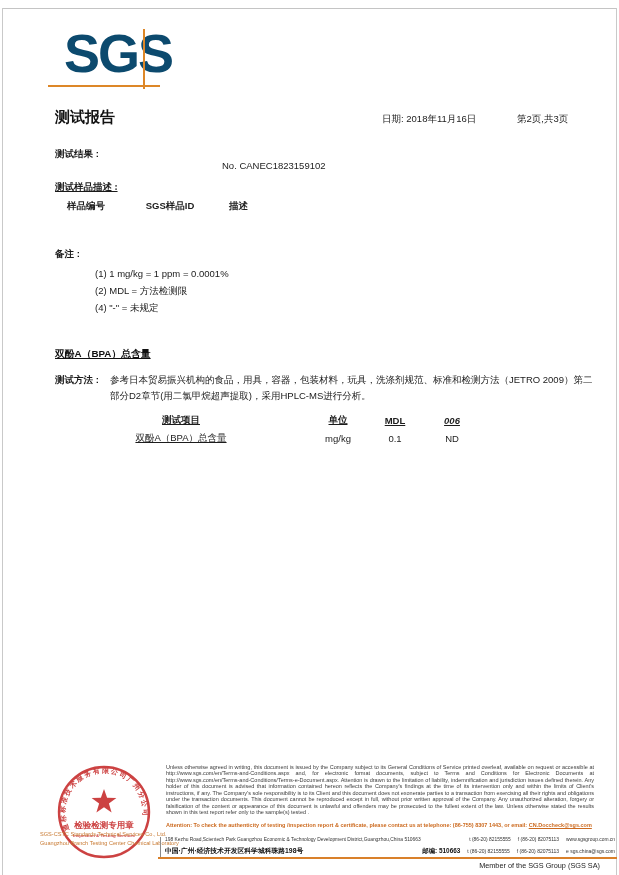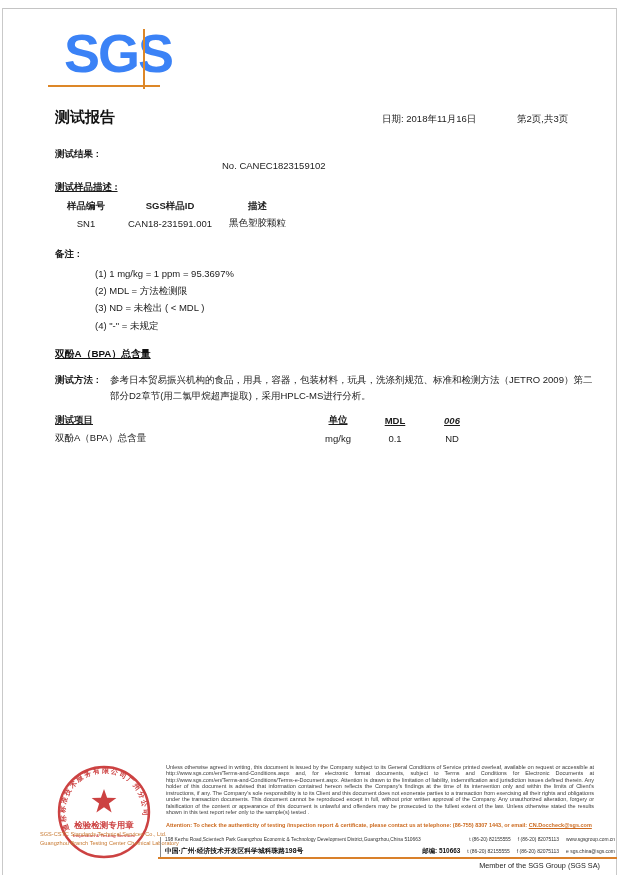--- a/index.html
+++ b/index.html
@@ -7,54 +7,54 @@
     width:619px;height:875px;position:relative;background:#ffffff;overflow:hidden;
     font-family:"Liberation Sans","DejaVu Sans",sans-serif;color:#1c1c1c;
   }
   .abs{position:absolute;}
   
   .page-border-top{left:2px;top:8px;width:615px;height:0;border-top:1px solid #c4c4c4;}
   .page-border-left{left:2px;top:8px;width:0;height:867px;border-left:1px solid #c9c9c9;}
   .page-border-right{left:616px;top:8px;width:0;height:867px;border-right:1px solid #c9c9c9;}
 
   
-  .logo-text{left:64px;top:26px;font-size:54px;font-weight:bold;color:#3b82f6;letter-spacing:-2px;line-height:1;}
+  .logo-text{left:64px;top:26px;font-size:54px;font-weight:bold;color:#0c4a6e;letter-spacing:-2px;line-height:1;}
   .logo-hline{left:48px;top:85px;width:112px;height:2px;background:#dd8728;}
   .logo-vline{left:143px;top:29px;width:2px;height:60px;background:#dd8728;}
 
   
   .doc-title{left:55px;top:108px;font-size:15px;font-weight:bold;color:#111;}
   .report-no{left:222px;top:113px;font-size:9.5px;color:#222;margin-top:47px;}
   .report-date{left:382px;top:113px;font-size:9.5px;color:#222;}
   .page-info{left:517px;top:113px;font-size:9.5px;color:#222;}
 
   .sec-label{font-size:9.5px;font-weight:600;color:#1a1a1a;}
   .results-label{left:55px;top:148px;}
   .sample-desc-label{left:55px;top:181px;text-decoration:underline;font-family:Liberation Serif, serif;}
 
   table{border-collapse:collapse;}
   .sample-table{left:55px;top:199px;font-size:9.5px;}
   .sample-table th{font-weight:600;padding:1px 0 3px 0;}
   .sample-table td{font-weight:normal;padding:1px 0;}
   .sample-table .c1{width:62px;text-align:center;}
   .sample-table .c2{width:106px;text-align:center;}
-  .sample-table .c3{text-align:center;padding-left:6px;}
+  .sample-table .c3{text-align:right;padding-left:6px;}
 
   .notes-label{left:55px;top:248px;}
   .notes-list{left:95px;top:265px;font-size:9.5px;line-height:17.2px;color:#1a1a1a;}
 
   .bpa-heading{left:55px;top:348px;font-size:9.8px;font-weight:bold;text-decoration:underline;color:#111;}
   .method-label{left:55px;top:374px;}
   .method-text{left:110px;top:372px;width:484px;font-size:9.5px;line-height:15.5px;color:#1a1a1a;}
 
   .result-table{left:55px;top:414px;font-size:9.5px;}
   .result-table th{font-weight:600;padding:0 0 4px 0;}
   .result-table th span{text-decoration:underline;}
   .result-table td{padding:1px 0;}
-  .result-table .r1{width:252px;text-align:left;}
+  .result-table .r1{width:252px;text-align:center;text-decoration:underline;}
   .result-table .r2{width:62px;text-align:center;}
   .result-table .r3{width:52px;text-align:center;}
   .result-table .r4{width:62px;text-align:center;}
   .result-table .col-001{font-style:italic;}
 
   
   .fine-print{left:166px;top:764px;width:428px;font-size:5.5px;line-height:6.45px;text-align:justify;color:#3c3c3c;}
   .attention{left:166px;top:822px;width:428px;font-size:5.5px;line-height:6.5px;font-weight:bold;color:#cc6a1f;}
   .attention .email{text-decoration:underline;}
 
@@ -93,33 +93,27 @@
 <div class="abs sec-label results-label">测试结果 :</div>
 <div class="abs sec-label sample-desc-label">测试样品描述 :</div>
 
 <table class="abs sample-table">
   <tbody>
       <tr>
     <th class="c1">样品编号</th>
     <th class="c2">SGS样品ID</th>
     <th class="c3">描述</th>
   </tr>
-  <tr>
-    <td class="c1">SN1</td>
-    <td class="c2">CAN18-231591.001</td>
-    <td class="c3">黑色塑胶颗粒</td>
-  </tr>
 </tbody>
   </table>
 
 <div class="abs sec-label notes-label">备注 :</div>
 <div class="abs notes-list">
-  <div>(1) 1 mg/kg = 1 ppm = 95.3697%</div>
+  <div>(1) 1 mg/kg = 1 ppm = 0.0001%</div>
   <div>(2) MDL = 方法检测限</div>
-  <div>(3) ND = 未检出 ( &lt; MDL )</div>
   <div>(4) "-" = 未规定</div>
 </div>
 
 <div class="abs bpa-heading">双酚A（BPA）总含量</div>
 <div class="abs sec-label method-label">测试方法 :</div>
 <div class="abs method-text">参考日本贸易振兴机构的食品，用具，容器，包装材料，玩具，洗涤剂规范、标准和检测方法（JETRO 2009）第二部分D2章节(用二氯甲烷超声提取)，采用HPLC-MS进行分析。</div>
 
 <table class="abs result-table">
   <tbody>
       <tr>

